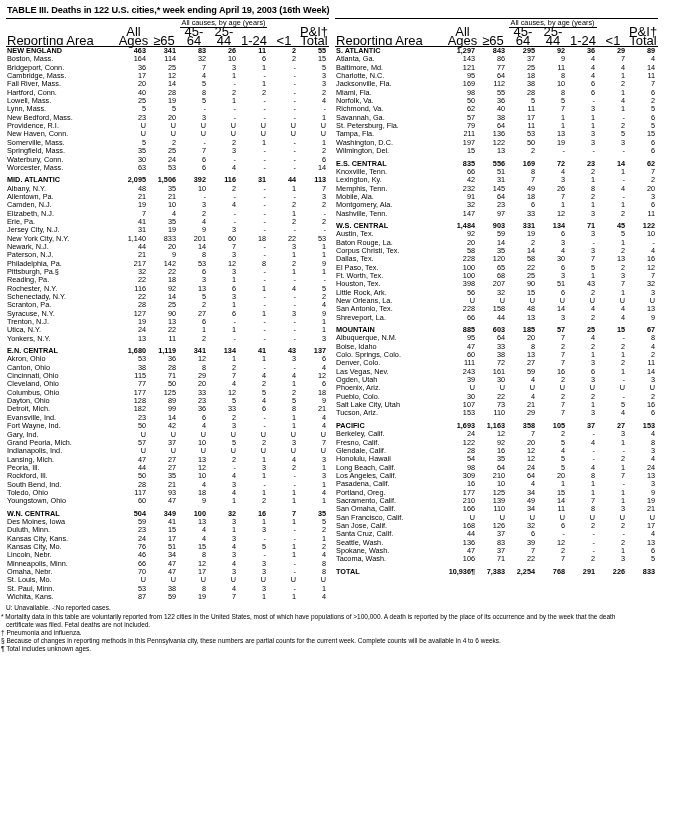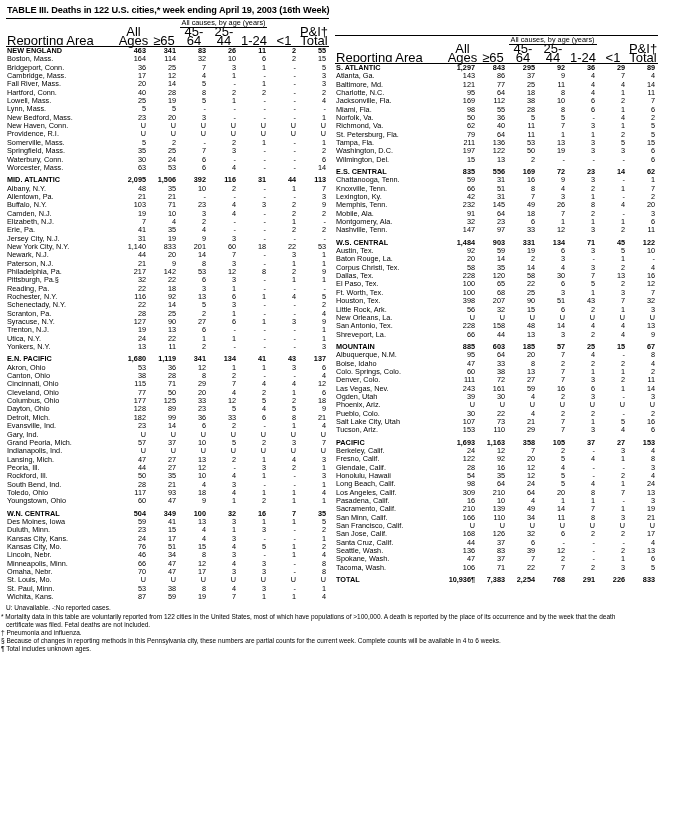--- a/index.html
+++ b/index.html
@@ -1,19 +1,19 @@
 <!DOCTYPE html>
 <html><head>
 <meta charset="utf-8">
 <style>
   html,body{margin:0;padding:0;background:#fff;}
   body{width:693px;font-family:"Liberation Sans",sans-serif;color:#000;}
   .page{width:643px;padding:4px 6px 6px 6px;box-sizing:border-box;}
   .title{font-size:9.2px;font-weight:bold;margin:1px 0 3px 1px;letter-spacing:-0.1px;}
-  .tables{display:flex;align-items:center;}
+  .tables{display:flex;align-items:flex-start;}
   .col{width:339px;}
   .divider{width:1px;background:#000;margin:0 3px;align-self:stretch;}
   table{border-collapse:collapse;width:100%;font-size:7.3px;table-layout:fixed;}
   th,td{padding:0;margin:0;line-height:8.35px;vertical-align:bottom;}
   .hdr-top td{font-size:7.3px;}
   .rule-top{border-top:1.1px solid #000;}
   .rule-bot{border-bottom:1.1px solid #000;}
   .allcauses{text-align:center;font-size:7.3px;}
   .allcauses span{border-bottom:0.6px solid #000;padding:0 2px 0 2px;display:inline-block;}
   .colhead td{font-size:13px;text-align:center;vertical-align:bottom;}
@@ -154,31 +154,31 @@
               <td class="area">New Bedford, Mass.</td>
               <td class="num">23</td>
               <td class="num">20</td>
               <td class="num">3</td>
               <td class="num">-</td>
               <td class="num">-</td>
               <td class="num">-</td>
               <td class="num">1</td>
             </tr>
             <tr>
+              <td class="area">Providence, R.I.</td>
+              <td class="num">U</td>
+              <td class="num">U</td>
+              <td class="num">U</td>
+              <td class="num">U</td>
+              <td class="num">U</td>
+              <td class="num">U</td>
+              <td class="num">U</td>
+            </tr>
+            <tr>
               <td class="area">New Haven, Conn.</td>
-              <td class="num">U</td>
-              <td class="num">U</td>
-              <td class="num">U</td>
-              <td class="num">U</td>
-              <td class="num">U</td>
-              <td class="num">U</td>
-              <td class="num">U</td>
-            </tr>
-            <tr>
-              <td class="area">Providence, R.I.</td>
               <td class="num">U</td>
               <td class="num">U</td>
               <td class="num">U</td>
               <td class="num">U</td>
               <td class="num">U</td>
               <td class="num">U</td>
               <td class="num">U</td>
             </tr>
             <tr>
               <td class="area">Somerville, Mass.</td>
@@ -247,30 +247,20 @@
               <td class="area">Allentown, Pa.</td>
               <td class="num">21</td>
               <td class="num">21</td>
               <td class="num">-</td>
               <td class="num">-</td>
               <td class="num">-</td>
               <td class="num">-</td>
               <td class="num">3</td>
             </tr>
             <tr>
-              <td class="area">Buffalo, N.Y.</td>
-              <td class="num">103</td>
-              <td class="num">71</td>
-              <td class="num">23</td>
-              <td class="num">4</td>
-              <td class="num">3</td>
-              <td class="num">2</td>
-              <td class="num">9</td>
-            </tr>
-            <tr>
               <td class="area">Camden, N.J.</td>
               <td class="num">19</td>
               <td class="num">10</td>
               <td class="num">3</td>
               <td class="num">4</td>
               <td class="num">-</td>
               <td class="num">2</td>
               <td class="num">2</td>
             </tr>
             <tr>
@@ -430,21 +420,21 @@
               <td class="num">2</td>
               <td class="num">-</td>
               <td class="num">-</td>
               <td class="num">-</td>
               <td class="num">3</td>
             </tr>
             <tr class="spacer">
               <td colspan="8"></td>
             </tr>
             <tr>
-              <td class="area bold">E.N. PACIFIC</td>
+              <td class="area bold">E.N. CENTRAL</td>
               <td class="num bold">1,680</td>
               <td class="num bold">1,119</td>
               <td class="num bold">341</td>
               <td class="num bold">134</td>
               <td class="num bold">41</td>
               <td class="num bold">43</td>
               <td class="num bold">137</td>
             </tr>
             <tr>
               <td class="area">Akron, Ohio</td>
@@ -515,20 +505,30 @@
               <td class="num">6</td>
               <td class="num">8</td>
               <td class="num">21</td>
             </tr>
             <tr>
               <td class="area">Evansville, Ind.</td>
               <td class="num">23</td>
               <td class="num">14</td>
               <td class="num">6</td>
               <td class="num">2</td>
+              <td class="num">-</td>
+              <td class="num">1</td>
+              <td class="num">4</td>
+            </tr>
+            <tr>
+              <td class="area">Fort Wayne, Ind.</td>
+              <td class="num">50</td>
+              <td class="num">42</td>
+              <td class="num">4</td>
+              <td class="num">3</td>
               <td class="num">-</td>
               <td class="num">1</td>
               <td class="num">4</td>
             </tr>
             <tr>
               <td class="area">Gary, Ind.</td>
               <td class="num">U</td>
               <td class="num">U</td>
               <td class="num">U</td>
               <td class="num">U</td>
@@ -841,20 +841,30 @@
               <td class="area">Richmond, Va.</td>
               <td class="num">62</td>
               <td class="num">40</td>
               <td class="num">11</td>
               <td class="num">7</td>
               <td class="num">3</td>
               <td class="num">1</td>
               <td class="num">5</td>
             </tr>
             <tr>
+              <td class="area">Savannah, Ga.</td>
+              <td class="num">57</td>
+              <td class="num">38</td>
+              <td class="num">17</td>
+              <td class="num">1</td>
+              <td class="num">1</td>
+              <td class="num">-</td>
+              <td class="num">6</td>
+            </tr>
+            <tr>
               <td class="area">St. Petersburg, Fla.</td>
               <td class="num">79</td>
               <td class="num">64</td>
               <td class="num">11</td>
               <td class="num">1</td>
               <td class="num">1</td>
               <td class="num">2</td>
               <td class="num">5</td>
             </tr>
             <tr>
@@ -894,30 +904,20 @@
               <td class="area bold">E.S. CENTRAL</td>
               <td class="num bold">835</td>
               <td class="num bold">556</td>
               <td class="num bold">169</td>
               <td class="num bold">72</td>
               <td class="num bold">23</td>
               <td class="num bold">14</td>
               <td class="num bold">62</td>
             </tr>
             <tr>
-              <td class="area">Chattanooga, Tenn.</td>
-              <td class="num">59</td>
-              <td class="num">31</td>
-              <td class="num">16</td>
-              <td class="num">9</td>
-              <td class="num">3</td>
-              <td class="num">-</td>
-              <td class="num">1</td>
-            </tr>
-            <tr>
               <td class="area">Knoxville, Tenn.</td>
               <td class="num">66</td>
               <td class="num">51</td>
               <td class="num">8</td>
               <td class="num">4</td>
               <td class="num">2</td>
               <td class="num">1</td>
               <td class="num">7</td>
             </tr>
             <tr>
@@ -1283,31 +1283,41 @@
               <td class="area">Pasadena, Calif.</td>
               <td class="num">16</td>
               <td class="num">10</td>
               <td class="num">4</td>
               <td class="num">1</td>
               <td class="num">1</td>
               <td class="num">-</td>
               <td class="num">3</td>
             </tr>
             <tr>
+              <td class="area">Portland, Oreg.</td>
+              <td class="num">177</td>
+              <td class="num">125</td>
+              <td class="num">34</td>
+              <td class="num">15</td>
+              <td class="num">1</td>
+              <td class="num">1</td>
+              <td class="num">9</td>
+            </tr>
+            <tr>
               <td class="area">Sacramento, Calif.</td>
               <td class="num">210</td>
               <td class="num">139</td>
               <td class="num">49</td>
               <td class="num">14</td>
               <td class="num">7</td>
               <td class="num">1</td>
               <td class="num">19</td>
             </tr>
             <tr>
-              <td class="area">San Minn, Calif.</td>
+              <td class="area">San Omaha, Calif.</td>
               <td class="num">166</td>
               <td class="num">110</td>
               <td class="num">34</td>
               <td class="num">11</td>
               <td class="num">8</td>
               <td class="num">3</td>
               <td class="num">21</td>
             </tr>
             <tr>
               <td class="area">San Francisco, Calif.</td>

